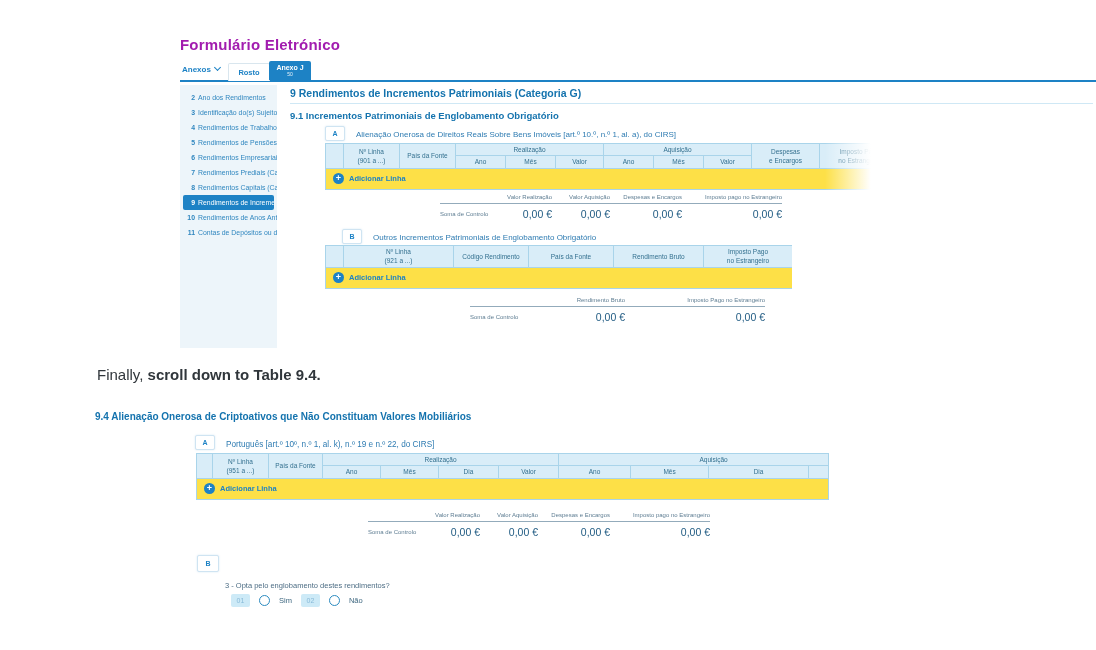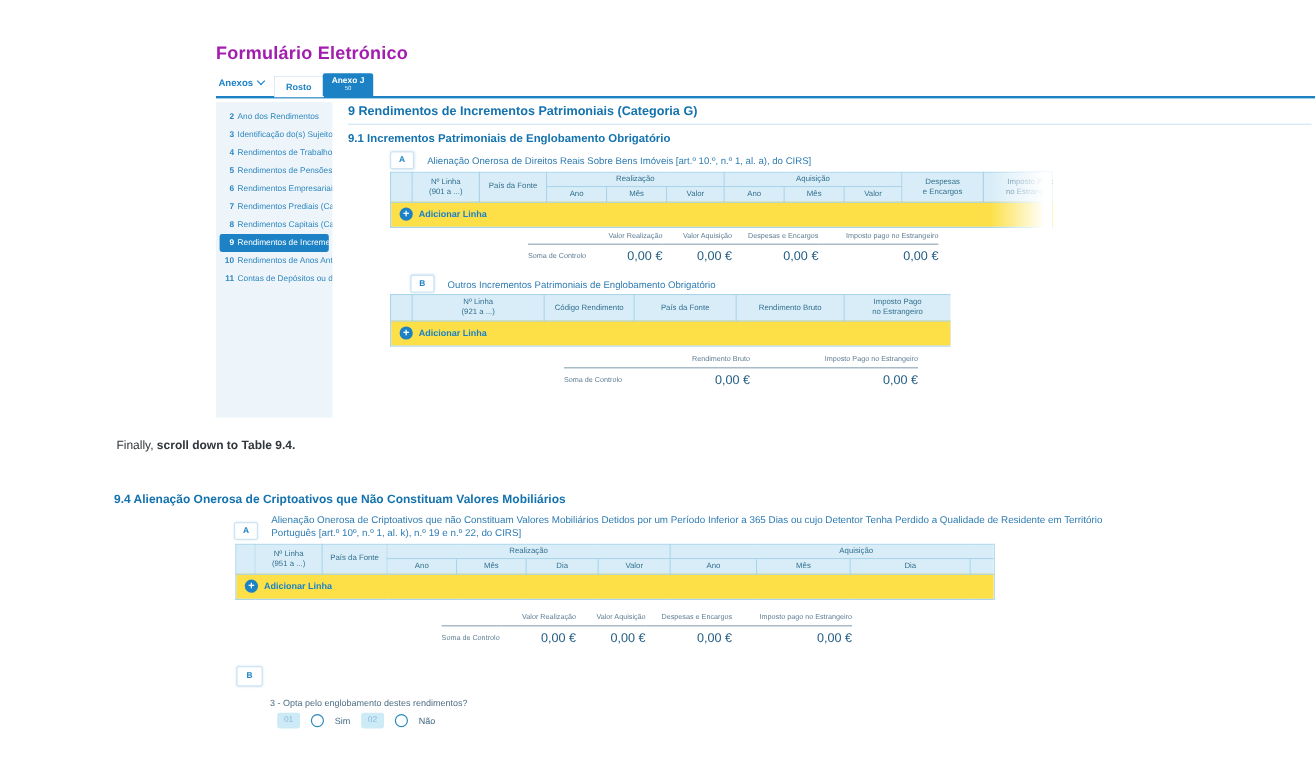--- a/index.html
+++ b/index.html
@@ -54,21 +54,21 @@
   .plus{width:11px;height:11px;flex:none;border-radius:50%;background:#1d82c5;color:#fff;font-size:9px;line-height:11px;text-align:center;font-weight:bold;}
   .plus::before{content:"+";}
 
   
   table.soma{position:absolute;border-collapse:collapse;table-layout:fixed;}
   table.soma th{font-size:6px;color:#5f7e93;font-weight:normal;text-align:right;padding:0 0 3px 10px;white-space:nowrap;overflow:visible;}
   table.soma td{border-top:1px solid #93abbb;font-size:10.5px;color:#235d84;text-align:right;padding:4px 0 0 10px;white-space:nowrap;}
   table.soma .lbl{font-size:6px;color:#5f7e93;text-align:left;padding-left:0;}
 
   
-  .instruction{left:97px;top:366px;font-size:10px;color:#30363b;}
+  .instruction{left:97px;top:366px;font-size:15px;color:#30363b;}
   .instruction b{font-weight:bold;}
 
   
   .q94{left:225px;top:581px;font-size:7.5px;color:#4e6e85;}
   .radiorow{left:231px;top:594px;display:flex;align-items:center;gap:9px;}
   .numbox{width:19px;height:13px;background:#cdeaf7;border-radius:2px;color:#87b9d8;font-size:7px;
     display:inline-flex;align-items:center;justify-content:center;}
   .radio{width:9px;height:9px;border:1.6px solid #2a8ac0;border-radius:50%;background:#fff;display:inline-block;cursor:pointer;}
   .radiolabel{font-size:7.5px;color:#3f6880;cursor:pointer;}
 </style>
@@ -269,21 +269,21 @@
   </table>
 
 <div class="abs instruction">
   <span>Finally, </span><b>scroll down to Table 9.4.</b>
 </div>
 
 <div class="abs h94">9.4 Alienação Onerosa de Criptoativos que Não Constituam Valores Mobiliários</div>
 
 <div class="abs blockrow" style="left:195px;top:427px;font-size:8.2px;">
   <span class="codebox">A</span>
-  <span class="blocktext"><span>Alienação Onerosa de Criptoativos que não Constituam Valores Mobiliários Detidos por um Período Inferior a 365 Dias ou cujo Detentor Tenha Perdido a Qualidade de Residente em Território</span><br><span>Português [art.º 10º, n.º 1, al. k), n.º 19 e n.º 22, do CIRS]</span></span>
+  <span class="blocktext"><br><span>Português [art.º 10º, n.º 1, al. k), n.º 19 e n.º 22, do CIRS]</span></span>
 </div>
 
 <div class="twrap" style="left:196px;top:453px;width:632px;border-right:1px solid #a9d4ea;">
   <table class="grid" style="width:672px;">
     <colgroup>
         <col style="width:16px">
         <col style="width:56px">
         <col style="width:54px">
         <col style="width:58px">
         <col style="width:58px">

